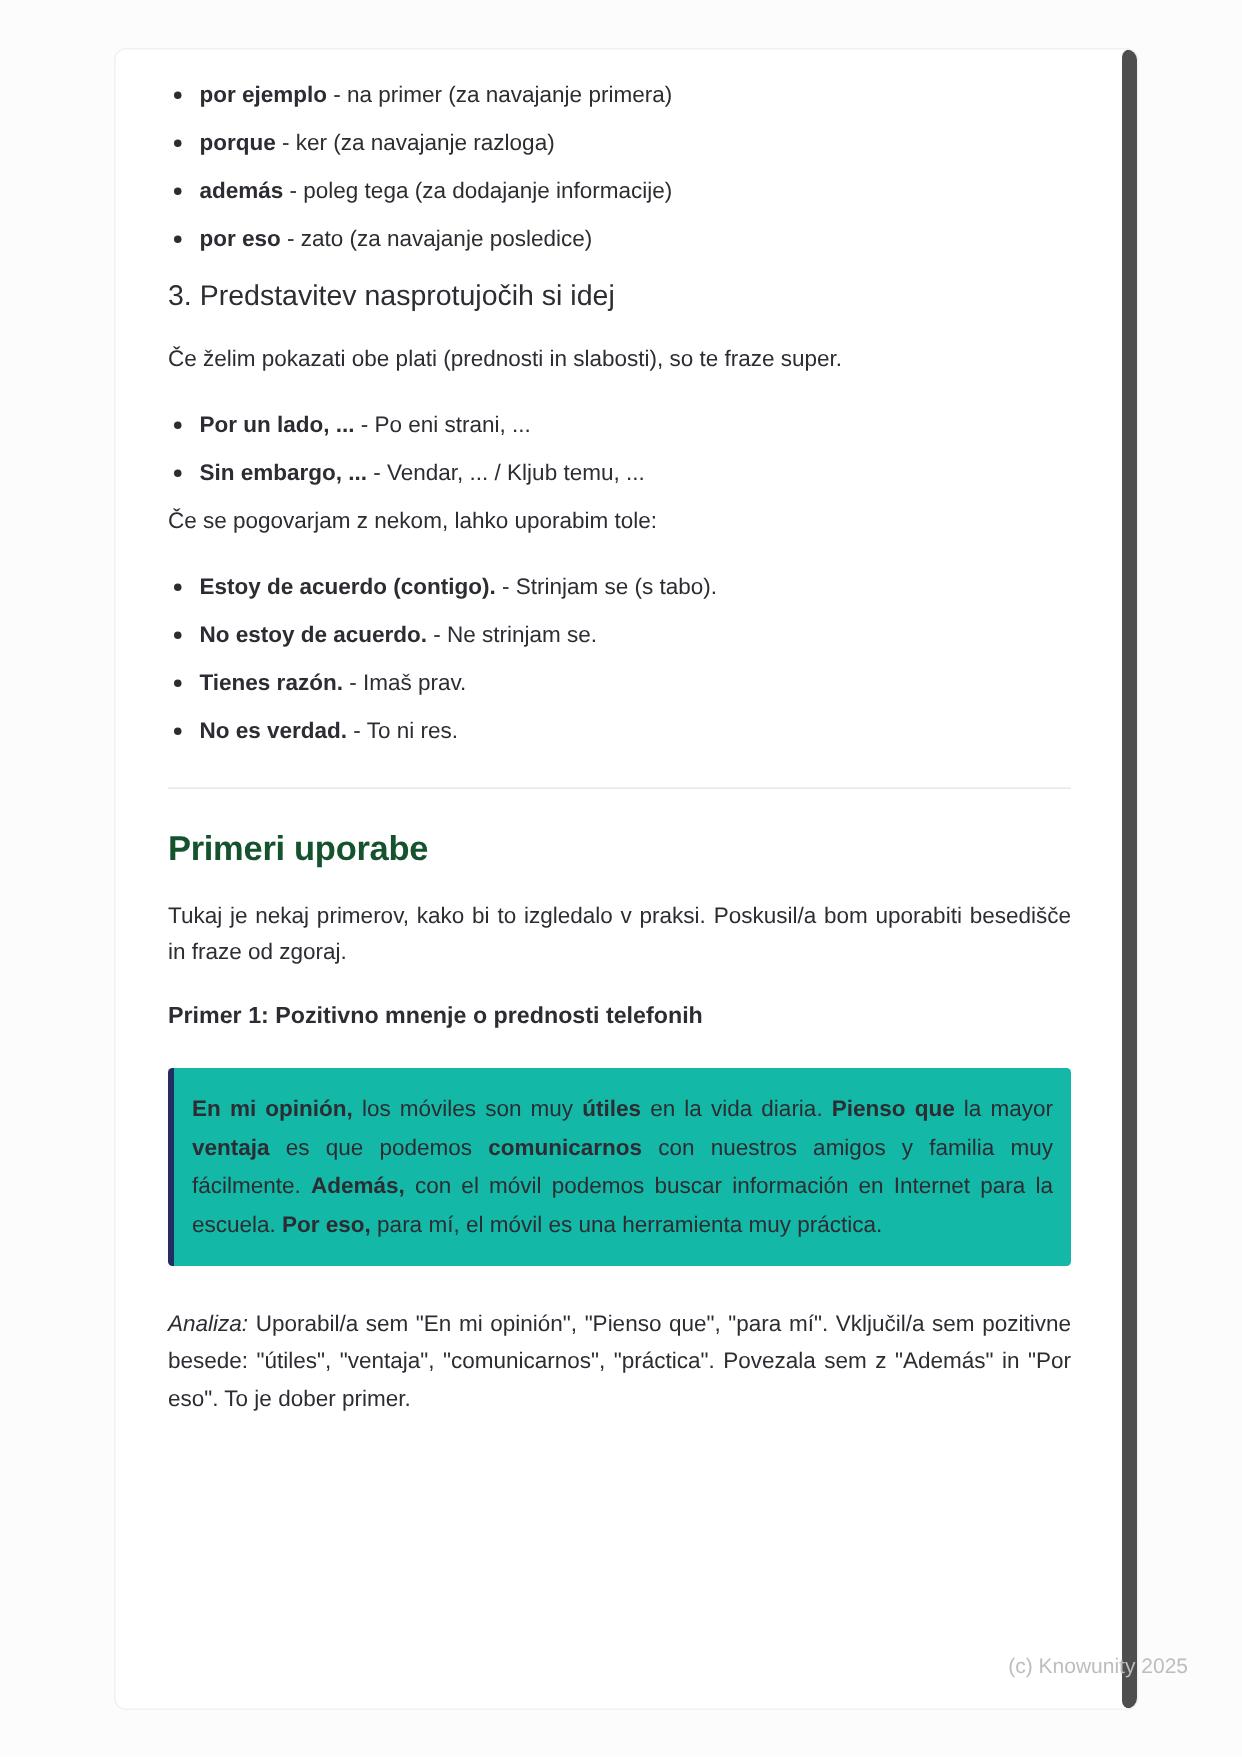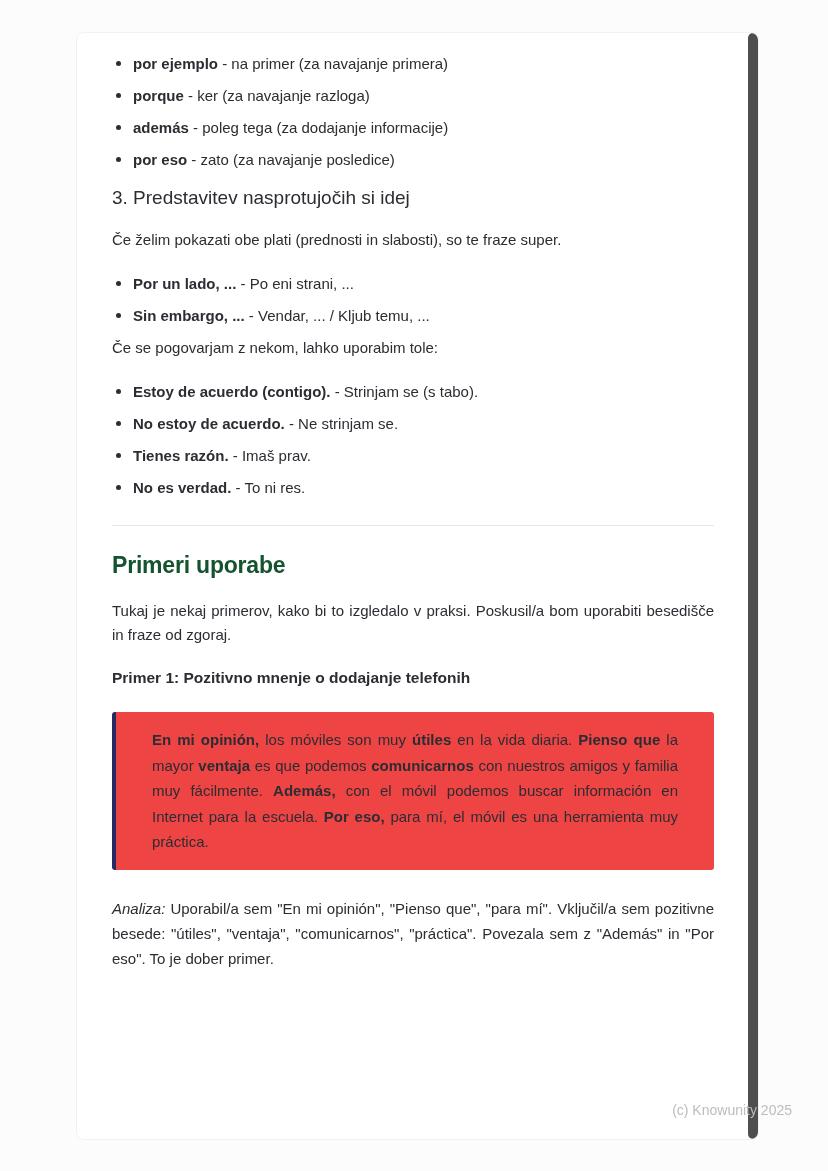--- a/index.html
+++ b/index.html
@@ -70,24 +70,24 @@
     letter-spacing: -0.2px;
   }
   h3.example-heading {
     font-size: 15.5px;
     font-weight: 700;
     margin: 6px 0 18px;
     line-height: 21px;
   }
   blockquote.quote {
     margin: 24px 0 26px;
-    background: #ef4444;
+    background: #14b8a6;
     border-left: 4px solid #252b63;
     border-radius: 3px;
-    padding: 15px 36px;
+    padding: 15px 12px;
     line-height: 25.5px;
     text-align: justify;
   }
   p.analysis {
     margin: 0 0 14px;
     line-height: 25px;
     text-align: justify;
   }
   .scrollbar {
     position: absolute;
@@ -135,21 +135,21 @@
       <li><span class="dot"></span><span class="term">Tienes razón.</span><span> - Imaš prav.</span></li>
       <li><span class="dot"></span><span class="term">No es verdad.</span><span> - To ni res.</span></li>
     </ul>
 
     <hr class="divider">
 
     <h2 class="examples-title">Primeri uporabe</h2>
 
     <p class="para justify">Tukaj je nekaj primerov, kako bi to izgledalo v praksi. Poskusil/a bom uporabiti besedišče in fraze od zgoraj.</p>
 
-    <h3 class="example-heading">Primer 1: Pozitivno mnenje o dodajanje telefonih</h3>
+    <h3 class="example-heading">Primer 1: Pozitivno mnenje o prednosti telefonih</h3>
 
     <blockquote class="quote"><strong>En mi opinión,</strong><span> los móviles son muy </span><strong>útiles</strong><span> en la vida diaria. </span><strong>Pienso que</strong><span> la mayor </span><strong>ventaja</strong><span> es que podemos </span><strong>comunicarnos</strong><span> con nuestros amigos y familia muy fácilmente. </span><strong>Además,</strong><span> con el móvil podemos buscar información en Internet para la escuela. </span><strong>Por eso,</strong><span> para mí, el móvil es una herramienta muy práctica.</span></blockquote>
 
     <p class="analysis"><em>Analiza:</em><span> Uporabil/a sem "En mi opinión", "Pienso que", "para mí". Vključil/a sem pozitivne besede: "útiles", "ventaja", "comunicarnos", "práctica". Povezala sem z "Además" in "Por eso". To je dober primer.</span></p>
 
   </div>
 
   <div class="scrollbar"></div>
 </div>
 

